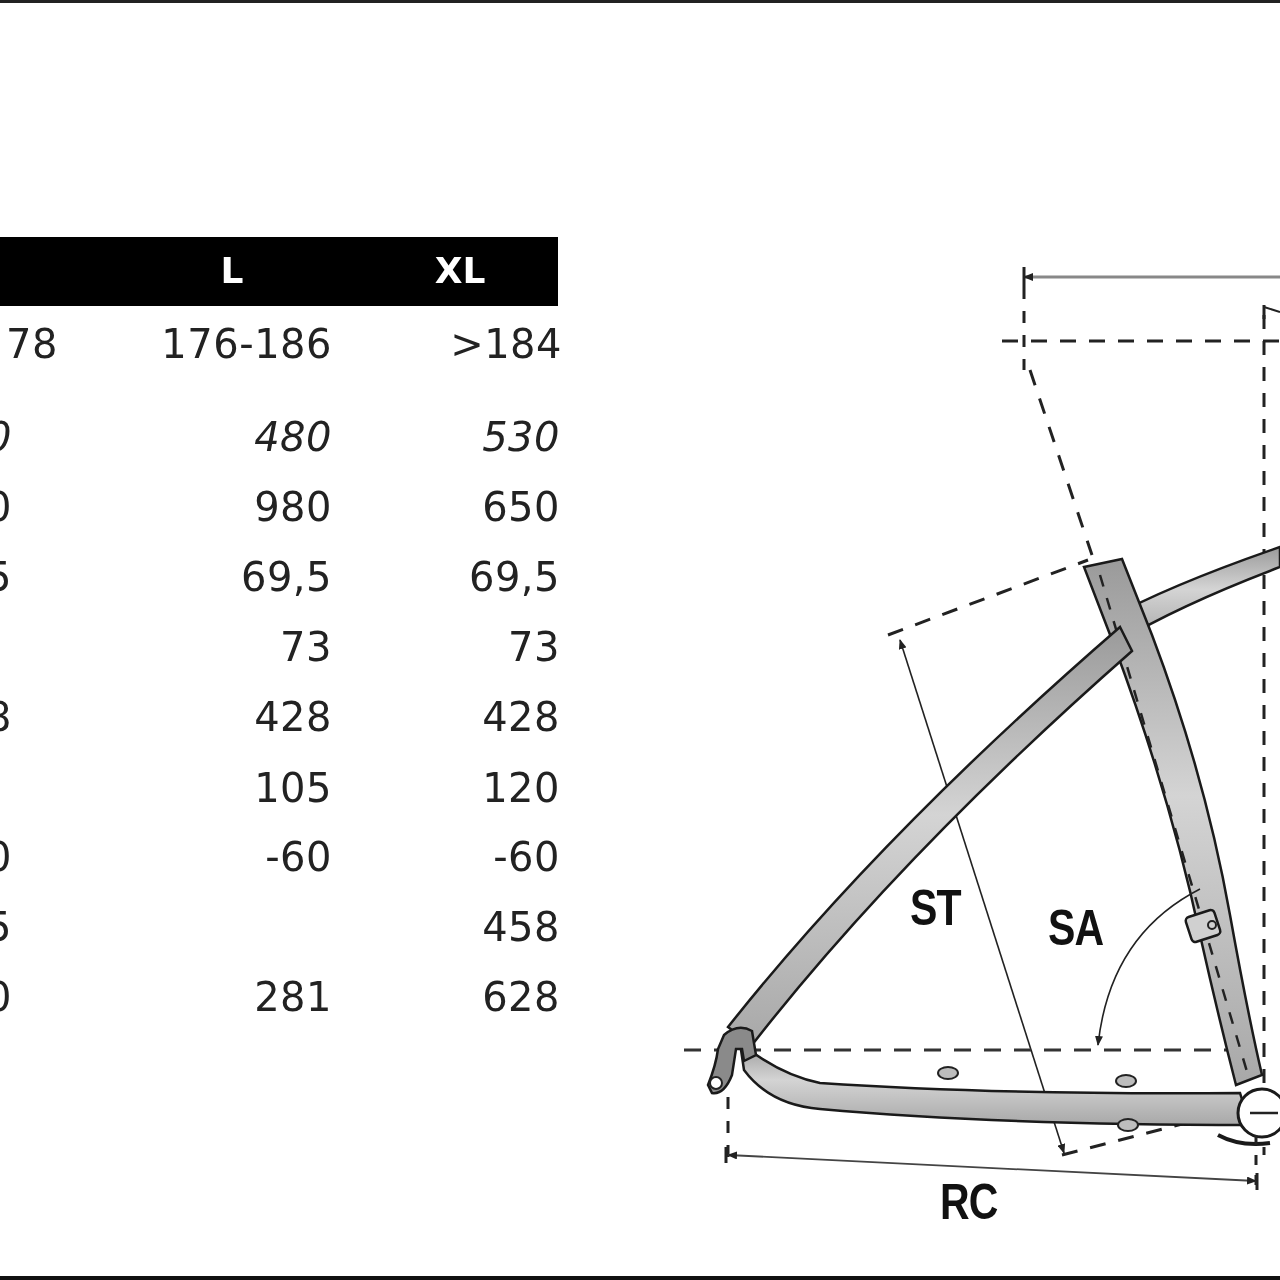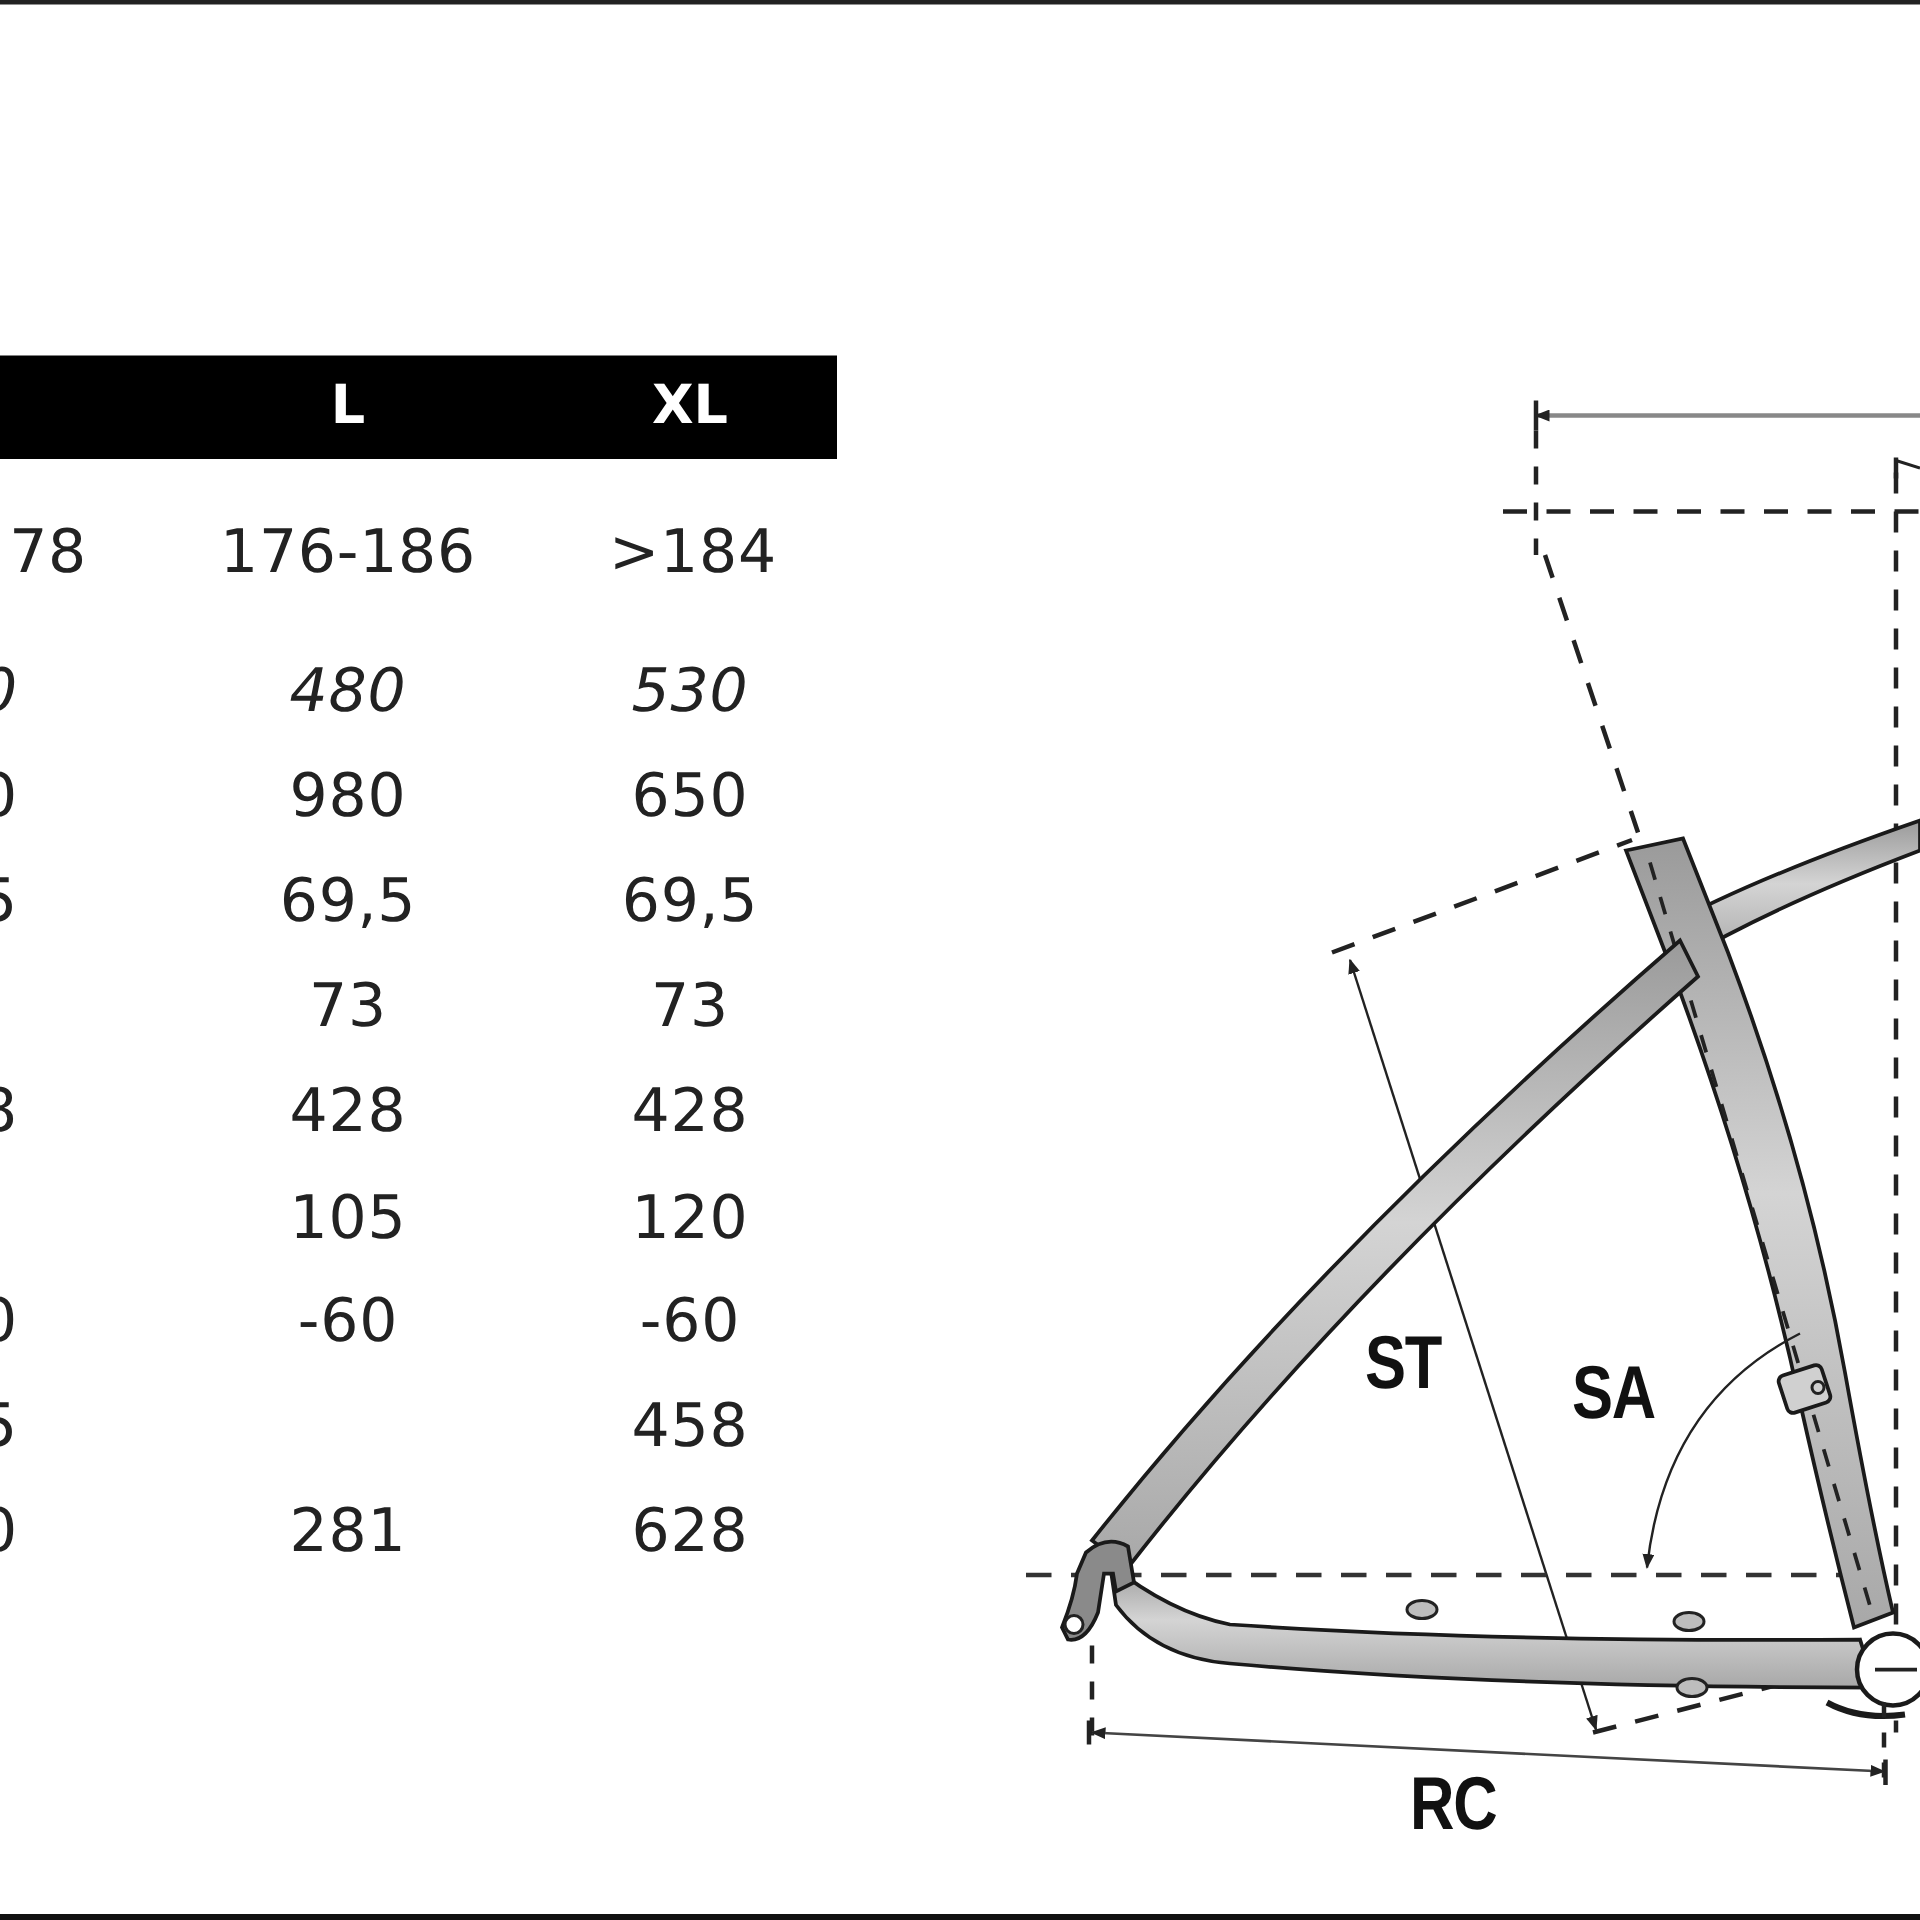--- a/index.html
+++ b/index.html
@@ -12,23 +12,23 @@
     .frame-border-bottom { position: absolute; left: 0; top: 1276px; width: 1280px; height: 4px; background: #111; }
 
     .geo-table { position: absolute; left: 0; top: 237px; width: 558px; }
     .geo-header {
       position: absolute; left: 0; top: 0; width: 558px; height: 69px; background: #000;
     }
     .geo-header .hcell {
       position: absolute; top: 14px; color: #fff; font-weight: bold; font-size: 36px;
       font-family: "DejaVu Sans", sans-serif; text-align: center; width: 160px; line-height: 40px;
     }
-    .geo-row { position: absolute; left: 0; width: 558px; height: 60px; margin-top: 24px; }
+    .geo-row { position: absolute; left: 0; width: 558px; height: 60px; }
     .geo-row .cell {
-      position: absolute; top: 0; width: 200px; text-align: center;
+      position: absolute; top: 0; width: 200px; text-align: right;
       font-size: 40px; color: #222; line-height: 60px; letter-spacing: 0.5px;
       font-family: "DejaVu Sans", sans-serif;
     }
     .geo-row .cell.partial { width: 120px; text-align: right; }
 
     .diagram { position: absolute; left: 0; top: 15px; width: 1280px; height: 1280px; }
     .lbl {
       position: absolute; font-family: "Liberation Sans", sans-serif; font-weight: bold;
       font-size: 50px; color: #111; transform: scaleX(0.82); transform-origin: left top; letter-spacing: -1px;
     }

